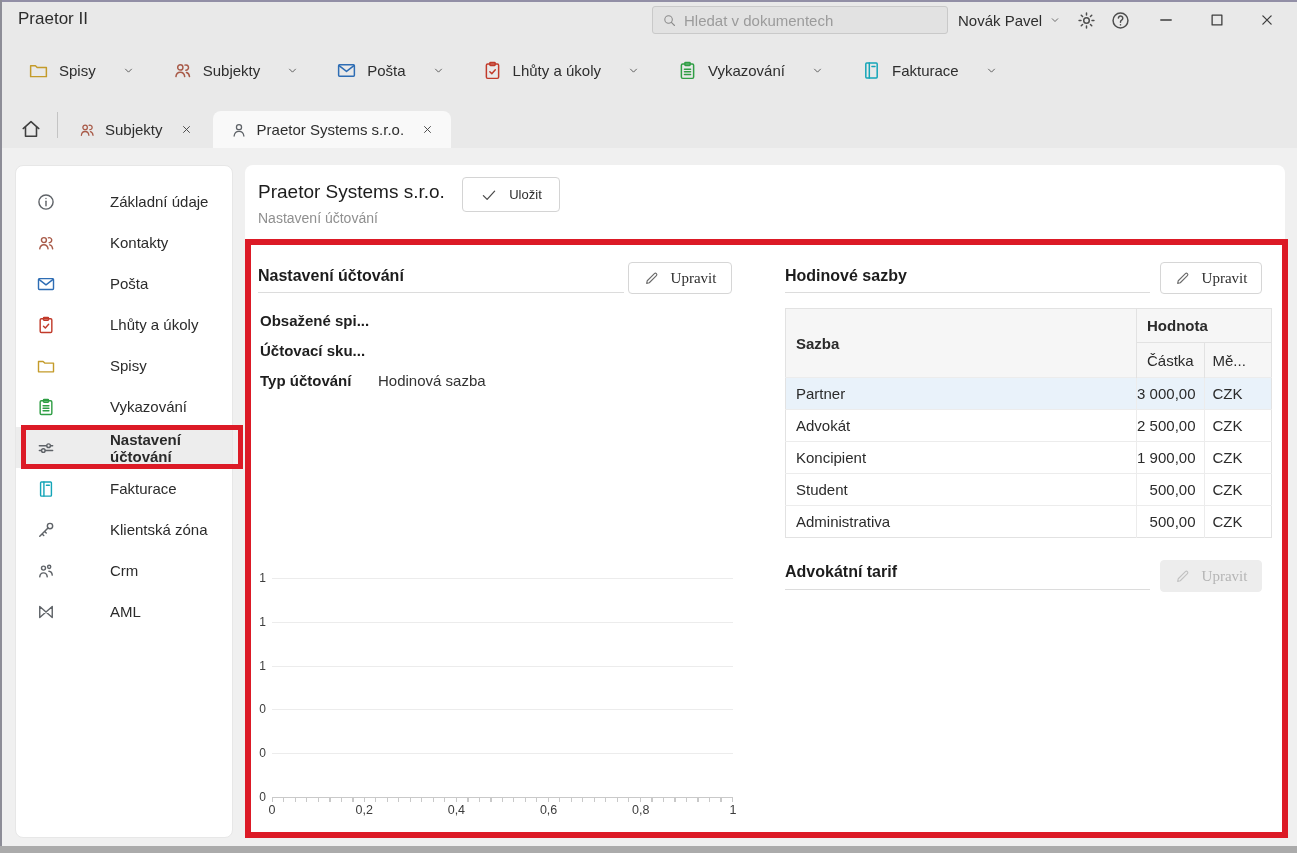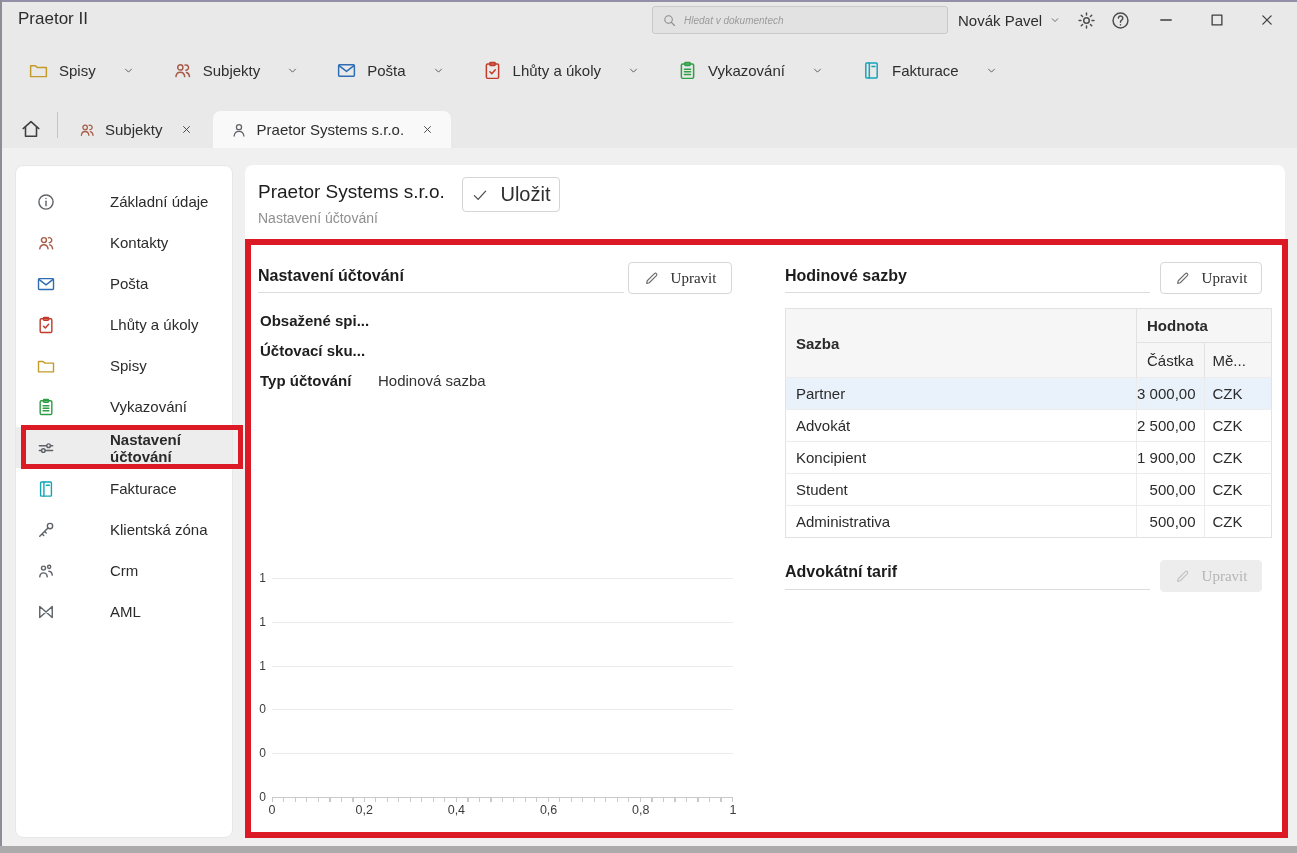--- a/index.html
+++ b/index.html
@@ -16,21 +16,21 @@
   .edge-bottom { position:absolute; left:0; top:846px; width:100%; height:7px; background:#ababab; z-index:20; }
 
   
   .titlebar { position:absolute; left:0; top:0; width:100%; height:40px; background:#e9e9e9; }
   .app-title { position:absolute; left:18px; top:9px; font-size:17px; color:#2c2c2c; }
   .searchbox { position:absolute; left:652px; top:6px; width:296px; height:28px; box-sizing:border-box;
                background:#e2e2e2; border:1px solid #c9c9c9; border-radius:3px;
                display:flex; align-items:center; gap:7px; padding:0 9px; }
   .searchbox .ic { width:15px; height:15px; color:#8a8a8a; }
   .searchbox input { flex:1; border:none; background:transparent; outline:none;
-                     font-family:inherit; font-size:10px; color:#6d28d9;font-style:italic; }
+                     font-family:inherit; font-size:15px; color:#6d28d9; }
   .searchbox input::placeholder { color:#9b9b9b; }
   .userbox { position:absolute; left:958px; top:0; height:40px; display:flex; align-items:center; gap:7px;
              font-size:15px; color:#2e2e2e; cursor:default; }
   .userbox .ic { width:12px; height:12px; color:#555; }
   .tb-ic  { position:absolute; top:10px; width:21px; height:21px; color:#4d4d4d; cursor:pointer; }
   .win-ic { position:absolute; top:11px; width:18px; height:18px; color:#3d3d3d; cursor:pointer; }
 
   
   .menubar { position:absolute; left:0; top:40px; width:100%; height:60px; background:#e9e9e9;
              display:flex; align-items:center; padding-left:28px; gap:37px; box-sizing:border-box; }
@@ -63,21 +63,21 @@
                 border:5px solid #dc1a26; z-index:6; pointer-events:none; }
 
   
   .main-card { position:absolute; left:245px; top:165px; width:1040px; height:673px;
                background:#fff; border-radius:8px; }
   .page-title    { position:absolute; left:258px; top:181px; font-size:19px; color:#1c1c1c; }
   .page-subtitle { position:absolute; left:258px; top:210px; font-size:14px; color:#8f8f8f; }
   .save-btn { position:absolute; left:462px; top:177px; width:98px; height:35px; box-sizing:border-box;
               background:#fff; border:1px solid #d4d4d4; border-radius:4px;
               display:flex; align-items:center; justify-content:center; gap:11px;
-              font-size:20px; color:#2e2e2e; cursor:pointer; }
+              font-size:13px; color:#2e2e2e; cursor:pointer; }
   .save-btn .ic { width:18px; height:18px; color:#4b4b4b; }
   .annot-main { position:absolute; left:245px; top:239px; width:1043px; height:599px; box-sizing:border-box;
                 border:6px solid #dc1a26; z-index:5; pointer-events:none; }
 
   
   .panel-title { position:absolute; font-size:16px; font-weight:bold; color:#1c1c1c; }
   .rule { position:absolute; height:1px; background:#dcdcdc; }
   .edit-btn { position:absolute; width:104px; height:32px; box-sizing:border-box;
               background:#fff; border:1px solid #d6d6d6; border-radius:4px;
               display:flex; align-items:center; justify-content:center; gap:11px;

